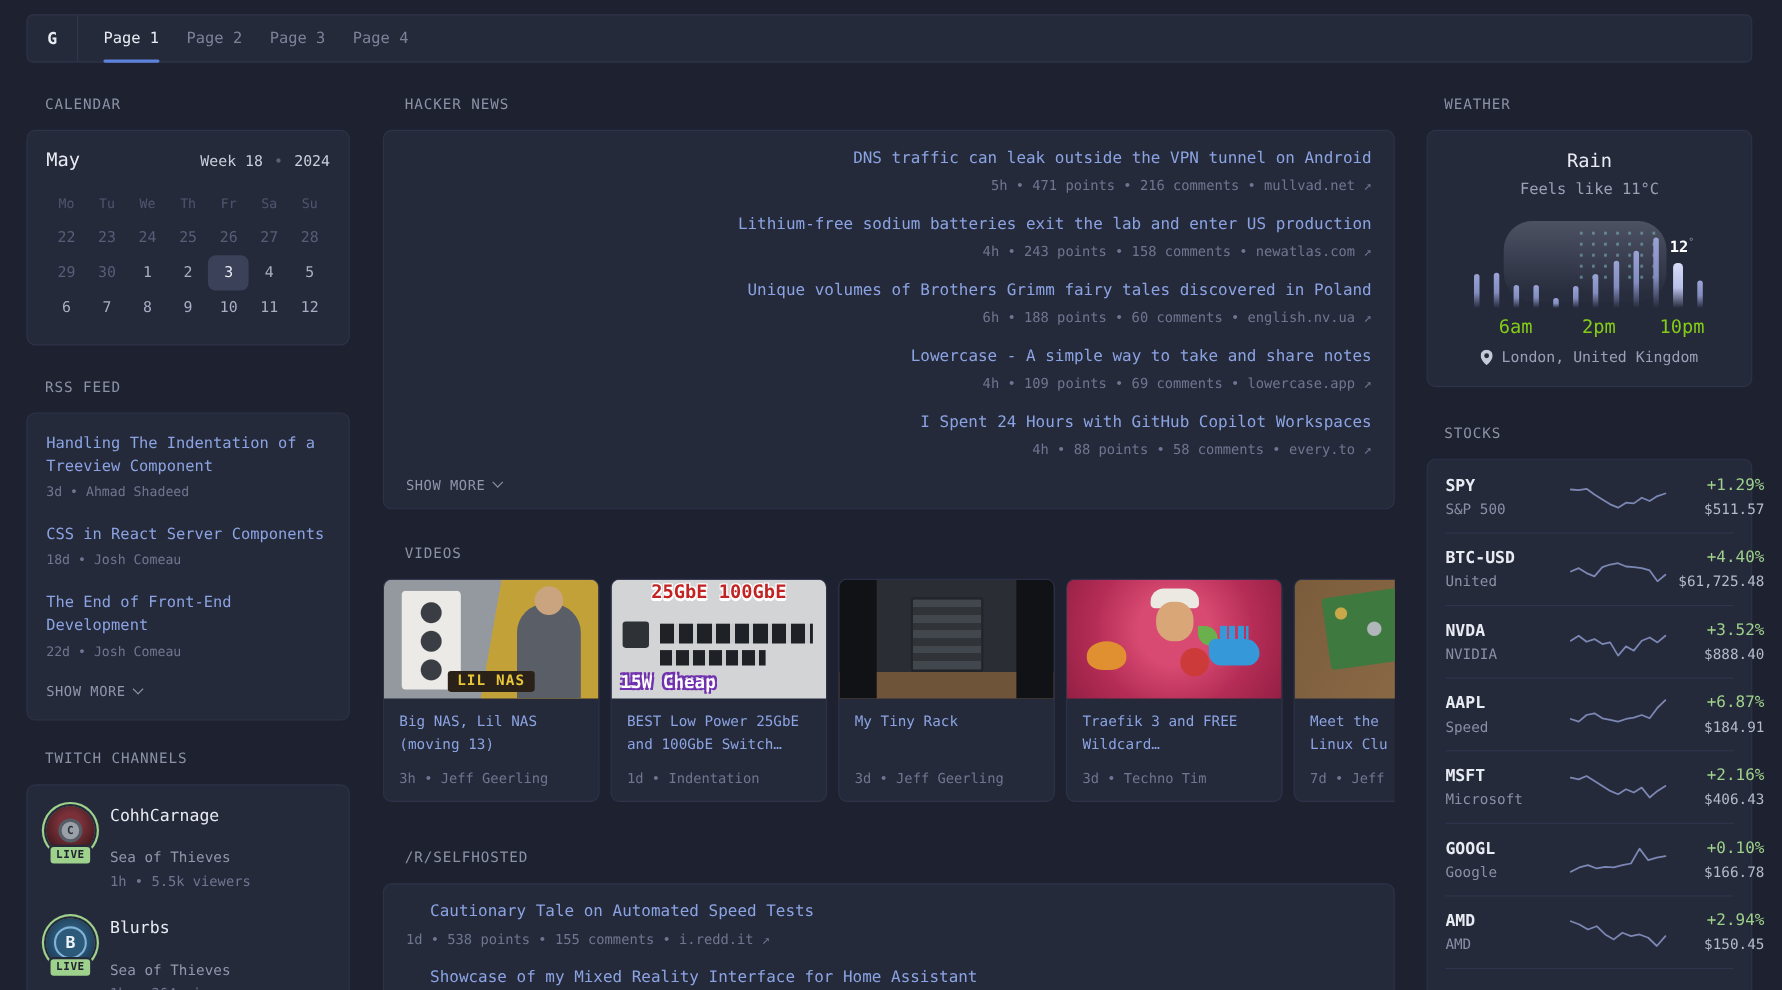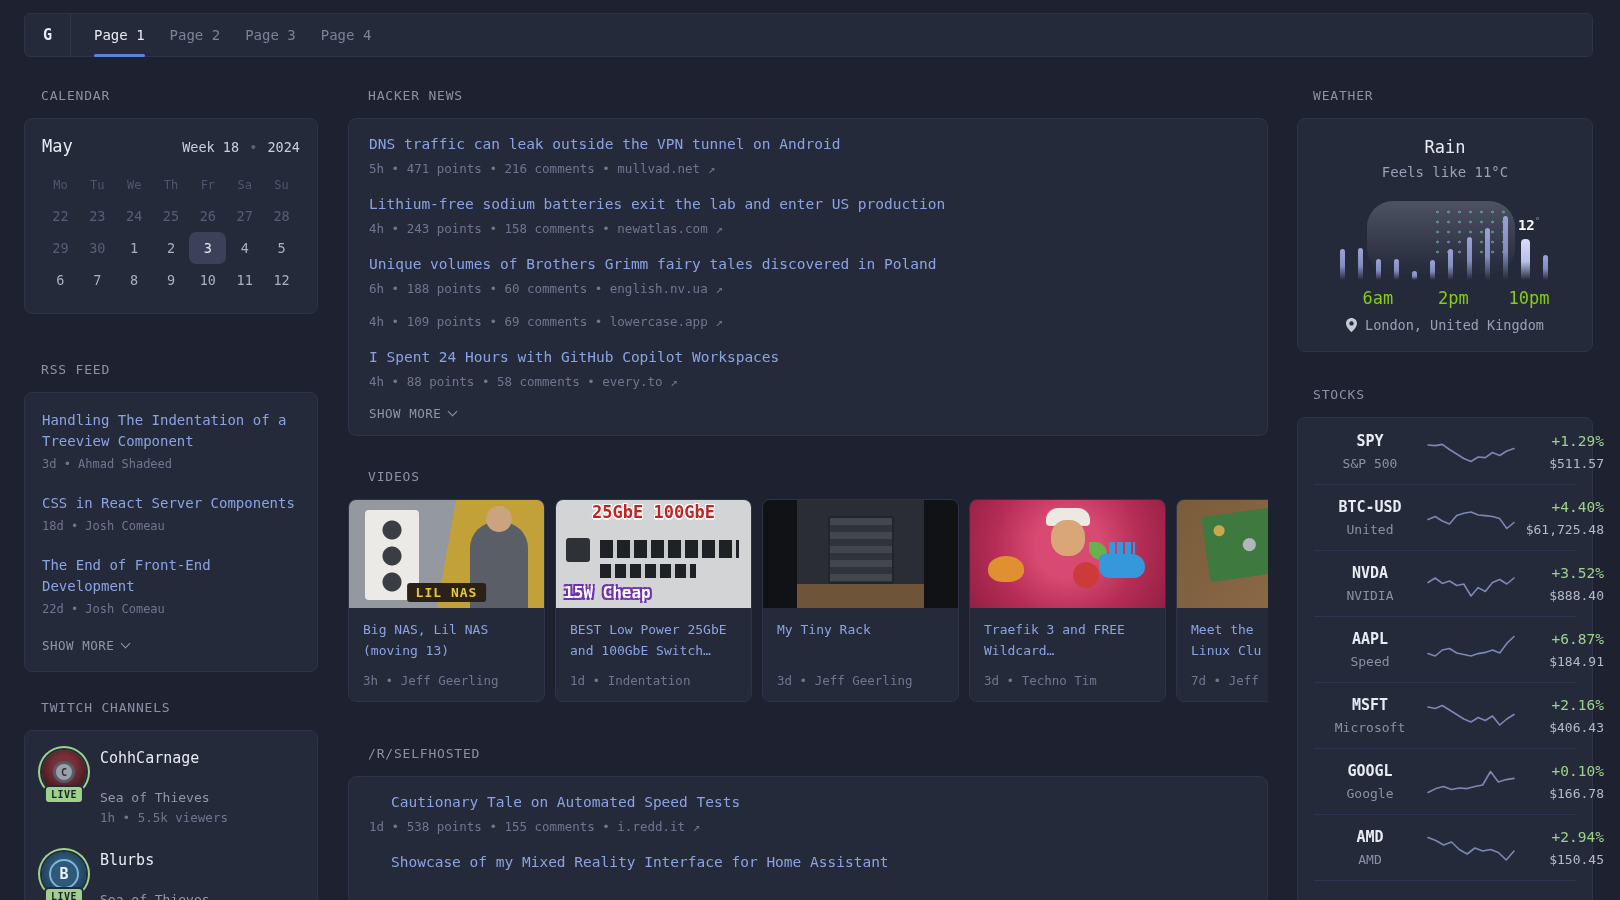--- a/index.html
+++ b/index.html
@@ -44,21 +44,21 @@
   .cal-day.selected { background:#3a4158; color:#e9ebf3; }
 
   
   .rss { padding:17px 17px 18px; margin-top:0; }
   .feed-item { margin-bottom:20px; }
   .feed-title { font-size:14px; line-height:21px; color:#8ba3e2; cursor:pointer; display:block; }
   .feed-meta { font-size:12px; color:#6f7690; margin-top:4px; line-height:17px; }
   .show-more { font-size:12.5px; letter-spacing:.5px; color:#8f96aa; display:flex; align-items:center; gap:8px; cursor:pointer; }
   .chev { width:7px; height:7px; border-right:1.5px solid #8f96aa; border-bottom:1.5px solid #8f96aa; transform:rotate(45deg); margin-top:-4px; }
 
-  .hn { padding:14px 20px 14px; margin-bottom:33px; }
+  .hn { padding:14px 20px 14px; margin-bottom:33px;text-align:right; }
   .hn-item { margin-bottom:16px; }
   .hn-title { font-size:14.5px; line-height:22px; color:#8ba3e2; cursor:pointer; display:block; }
   .hn-meta { font-size:12.5px; color:#6f7690; margin-top:5px; line-height:17px; }
   .hn .show-more { margin-top:2px; }
 
   
   .twitch { padding:17px 17px 10px; }
   .tw-item { display:flex; margin-bottom:23px; cursor:pointer; }
   .tw-avatar-wrap { position:relative; width:44px; height:44px; margin:2px 14px 0 0; flex:none; }
   .tw-avatar { width:44px; height:44px; border-radius:50%; box-shadow:0 0 0 2px #252a3b, 0 0 0 4px #9ed18b; display:flex; align-items:center; justify-content:center; font-weight:bold; position:relative; overflow:hidden; }
@@ -143,31 +143,31 @@
   .w-temp { position:absolute; transform:translateX(-50%); font-size:14px; font-weight:bold; color:#ffffff; white-space:nowrap; }
   .w-temp sup { font-size:9px; color:#8a90a5; font-weight:normal; }
   .w-times { position:relative; height:16px; margin:8px 28px 0 26px; }
   .wtime { position:absolute; transform:translateX(-50%); font-size:17px; color:#84cc16; white-space:nowrap; }
   .w-loc { margin-top:13px; display:flex; align-items:center; justify-content:center; gap:8px; font-size:13.5px; color:#9aa0b5; }
 
   
   .stocks { padding:0 16px; }
   .srow { display:flex; align-items:center; height:66px; border-top:1px solid #30354f; cursor:pointer; }
   .srow:first-child { border-top:none; }
-  .s-left { width:112px; flex:none;text-align:center; }
+  .s-left { width:112px; flex:none; }
   .s-sym { font-size:15px; font-weight:bold; color:#e9ebf3; line-height:22px; }
   .s-name { font-size:13px; color:#8a90a5; line-height:19px; margin-top:2px; }
   .s-spark { flex:1; display:flex; justify-content:center; align-items:center; }
   svg.spark { width:90px; height:36px; }
   svg.spark polyline { fill:none; stroke:#7c87b3; stroke-width:1.6; stroke-linejoin:round; stroke-linecap:round; }
   .s-right { text-align:right; flex:none; min-width:88px; }
   .s-chg { font-size:14.5px; color:#9ed18b; line-height:22px; }
   .s-price { font-size:13px; color:#b4bac9; line-height:19px; margin-top:2px; }
 
-  .mt33 { margin-top:48px; }
+  .mt33 { margin-top:31px; }
   .mt28 { margin-top:28px; }
 </style>
 </head>
 <body>
 
 <div class="page">
 
   <div class="nav">
     <div class="nav-logo">G</div>
     <div class="nav-tabs">
@@ -288,20 +288,21 @@
         </div>
         <div class="hn-item">
           <span class="hn-title">Lithium-free sodium batteries exit the lab and enter US production</span>
           <div class="hn-meta">4h • 243 points • 158 comments • newatlas.com ↗</div>
         </div>
         <div class="hn-item">
           <span class="hn-title">Unique volumes of Brothers Grimm fairy tales discovered in Poland</span>
           <div class="hn-meta">6h • 188 points • 60 comments • english.nv.ua ↗</div>
         </div>
         <div class="hn-item">
+          <span class="hn-title">Lowercase - A simple way to take and share notes</span>
           <div class="hn-meta">4h • 109 points • 69 comments • lowercase.app ↗</div>
         </div>
         <div class="hn-item">
           <span class="hn-title">I Spent 24 Hours with GitHub Copilot Workspaces</span>
           <div class="hn-meta">4h • 88 points • 58 comments • every.to ↗</div>
         </div>
         <div class="show-more">
           <span>SHOW MORE</span>
           <span class="chev"></span>
         </div>

